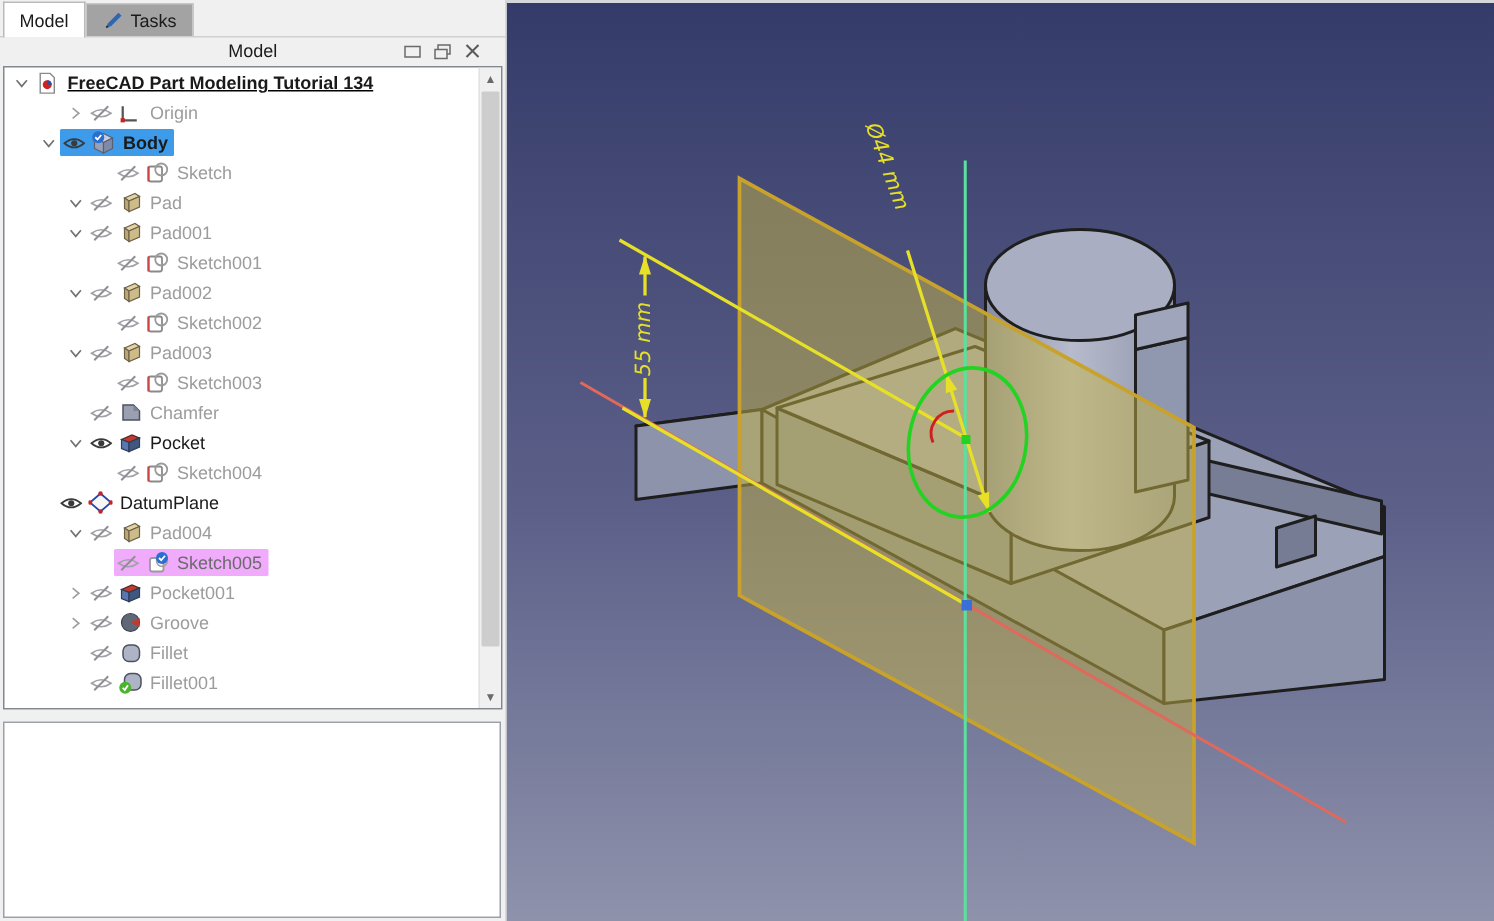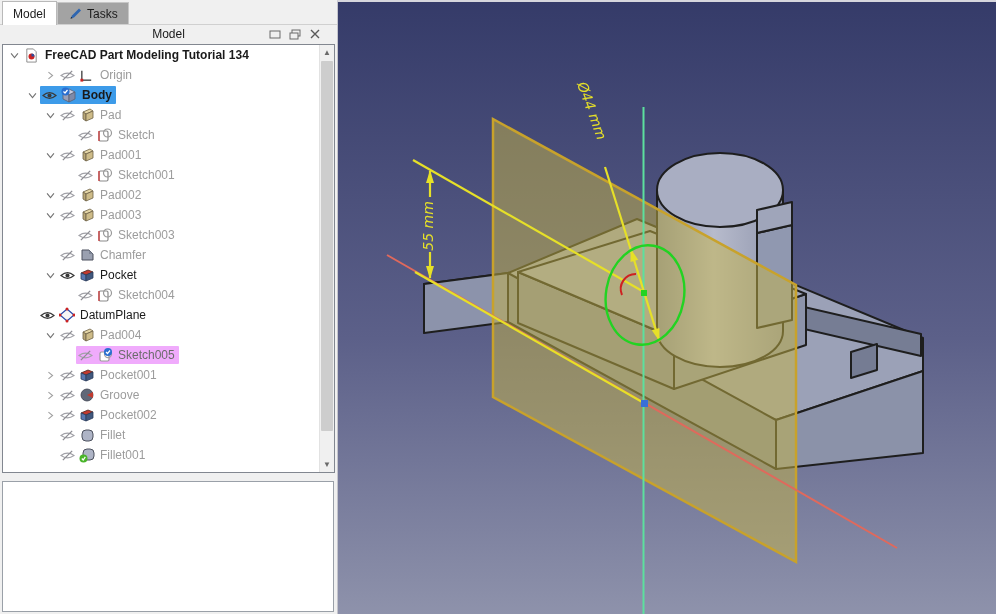--- a/index.html
+++ b/index.html
@@ -80,21 +80,21 @@
     </div>
     <div class="ph-btn" style="right:12px;">
       <svg width="16" height="15" viewBox="0 0 16 15">
           <path d="M4 3 L12 11 M12 3 L4 11" stroke="#5a5a5a" stroke-width="1.4"></path>
         </svg>
     </div>
   </div>
 
   <div class="tree-panel">
     <div class="tree-rows" id="tree-rows">
-        <div class="trow" style="padding-left: 4px;">
+        <div class="trow" style="padding-left: 4px; text-decoration: underline;">
           <span class="chev">
             <svg width="11" height="11" viewBox="0 0 16 16">
               <polyline points="3,5 8,11 13,5" fill="none" stroke="#727272" stroke-width="1.6"></polyline>
             </svg>
           </span>
           <span class="content">
             <span class="ticon">
               <svg width="15" height="15" viewBox="0 0 16 16">
                 <path d="M3,1 H10 L13,4 V15 H3 Z" fill="#fff" stroke="#8a8a8a"></path>
                 <circle cx="8" cy="9" r="3.2" fill="#cc2222"></circle>
@@ -147,20 +147,39 @@
                 <polygon points="14,5 8,8 8,15 14,12" fill="#7f8aa8" stroke="#5a5f72" stroke-width="0.8"></polygon>
                 <g transform="translate(0,0)">
                   <circle cx="4.5" cy="4.5" r="4" fill="#2a6fd0"></circle>
                   <polyline points="2.5,4.5 4,6 6.5,3" fill="none" stroke="#fff" stroke-width="1.2"></polyline>
                 </g>
               </svg>
             </span>
             <span class="lbl bold">Body</span>
           </span>
         </div>
+        <div class="trow" style="padding-left: 58px;">
+          <span class="chev"></span>
+          <span class="content">
+            <span class="eye">
+              <svg width="15" height="13" viewBox="0 0 16 14">
+                <path d="M1,7 Q8,2 15,7 Q8,12 1,7 Z" fill="none" stroke="#a2a2a8" stroke-width="1.2"></path>
+                <line x1="3" y1="12" x2="13" y2="2" stroke="#8e8e94" stroke-width="1.4"></line>
+              </svg>
+            </span>
+            <span class="ticon">
+              <svg width="16" height="16" viewBox="0 0 16 16">
+                <rect x="2" y="4" width="9" height="10" rx="1.5" fill="#fff" stroke="#8a8a8a" stroke-width="1.2"></rect>
+                <line x1="2" y1="4" x2="2" y2="14" stroke="#cc4444" stroke-width="1.4"></line>
+                <circle cx="10.5" cy="6" r="4" fill="none" stroke="#9a9a9a" stroke-width="1.2"></circle>
+              </svg>
+            </span>
+            <span class="lbl gray">Sketch</span>
+          </span>
+        </div>
         <div class="trow" style="padding-left: 40px;">
           <span class="chev">
             <svg width="11" height="11" viewBox="0 0 16 16">
               <polyline points="3,5 8,11 13,5" fill="none" stroke="#727272" stroke-width="1.6"></polyline>
             </svg>
           </span>
           <span class="content">
             <span class="eye">
               <svg width="15" height="13" viewBox="0 0 16 14">
                 <path d="M1,7 Q8,2 15,7 Q8,12 1,7 Z" fill="none" stroke="#a2a2a8" stroke-width="1.2"></path>
@@ -170,37 +189,60 @@
             <span class="ticon">
               <svg width="16" height="16" viewBox="0 0 16 16">
                 <polygon points="4,5 11,2 14,4 7,7" fill="#e3d4a4" stroke="#6e6248" stroke-width="0.8"></polygon>
                 <polygon points="4,5 7,7 7,14 4,12" fill="#b9a777" stroke="#6e6248" stroke-width="0.8"></polygon>
                 <polygon points="7,7 14,4 14,11 7,14" fill="#cdbb88" stroke="#6e6248" stroke-width="0.8"></polygon>
               </svg>
             </span>
             <span class="lbl gray">Pad</span>
           </span>
         </div>
+        <div class="trow" style="padding-left: 40px;">
+          <span class="chev">
+            <svg width="11" height="11" viewBox="0 0 16 16">
+              <polyline points="3,5 8,11 13,5" fill="none" stroke="#727272" stroke-width="1.6"></polyline>
+            </svg>
+          </span>
+          <span class="content">
+            <span class="eye">
+              <svg width="15" height="13" viewBox="0 0 16 14">
+                <path d="M1,7 Q8,2 15,7 Q8,12 1,7 Z" fill="none" stroke="#a2a2a8" stroke-width="1.2"></path>
+                <line x1="3" y1="12" x2="13" y2="2" stroke="#8e8e94" stroke-width="1.4"></line>
+              </svg>
+            </span>
+            <span class="ticon">
+              <svg width="16" height="16" viewBox="0 0 16 16">
+                <polygon points="4,5 11,2 14,4 7,7" fill="#e3d4a4" stroke="#6e6248" stroke-width="0.8"></polygon>
+                <polygon points="4,5 7,7 7,14 4,12" fill="#b9a777" stroke="#6e6248" stroke-width="0.8"></polygon>
+                <polygon points="7,7 14,4 14,11 7,14" fill="#cdbb88" stroke="#6e6248" stroke-width="0.8"></polygon>
+              </svg>
+            </span>
+            <span class="lbl gray">Pad001</span>
+          </span>
+        </div>
         <div class="trow" style="padding-left: 58px;">
           <span class="chev"></span>
           <span class="content">
             <span class="eye">
               <svg width="15" height="13" viewBox="0 0 16 14">
                 <path d="M1,7 Q8,2 15,7 Q8,12 1,7 Z" fill="none" stroke="#a2a2a8" stroke-width="1.2"></path>
                 <line x1="3" y1="12" x2="13" y2="2" stroke="#8e8e94" stroke-width="1.4"></line>
               </svg>
             </span>
             <span class="ticon">
               <svg width="16" height="16" viewBox="0 0 16 16">
                 <rect x="2" y="4" width="9" height="10" rx="1.5" fill="#fff" stroke="#8a8a8a" stroke-width="1.2"></rect>
                 <line x1="2" y1="4" x2="2" y2="14" stroke="#cc4444" stroke-width="1.4"></line>
                 <circle cx="10.5" cy="6" r="4" fill="none" stroke="#9a9a9a" stroke-width="1.2"></circle>
               </svg>
             </span>
-            <span class="lbl gray">Sketch</span>
+            <span class="lbl gray">Sketch001</span>
           </span>
         </div>
         <div class="trow" style="padding-left: 40px;">
           <span class="chev">
             <svg width="11" height="11" viewBox="0 0 16 16">
               <polyline points="3,5 8,11 13,5" fill="none" stroke="#727272" stroke-width="1.6"></polyline>
             </svg>
           </span>
           <span class="content">
             <span class="eye">
@@ -209,63 +251,40 @@
                 <line x1="3" y1="12" x2="13" y2="2" stroke="#8e8e94" stroke-width="1.4"></line>
               </svg>
             </span>
             <span class="ticon">
               <svg width="16" height="16" viewBox="0 0 16 16">
                 <polygon points="4,5 11,2 14,4 7,7" fill="#e3d4a4" stroke="#6e6248" stroke-width="0.8"></polygon>
                 <polygon points="4,5 7,7 7,14 4,12" fill="#b9a777" stroke="#6e6248" stroke-width="0.8"></polygon>
                 <polygon points="7,7 14,4 14,11 7,14" fill="#cdbb88" stroke="#6e6248" stroke-width="0.8"></polygon>
               </svg>
             </span>
-            <span class="lbl gray">Pad001</span>
+            <span class="lbl gray">Pad002</span>
           </span>
         </div>
         <div class="trow" style="padding-left: 58px;">
           <span class="chev"></span>
           <span class="content">
             <span class="eye">
               <svg width="15" height="13" viewBox="0 0 16 14">
                 <path d="M1,7 Q8,2 15,7 Q8,12 1,7 Z" fill="none" stroke="#a2a2a8" stroke-width="1.2"></path>
                 <line x1="3" y1="12" x2="13" y2="2" stroke="#8e8e94" stroke-width="1.4"></line>
               </svg>
             </span>
             <span class="ticon">
               <svg width="16" height="16" viewBox="0 0 16 16">
                 <rect x="2" y="4" width="9" height="10" rx="1.5" fill="#fff" stroke="#8a8a8a" stroke-width="1.2"></rect>
                 <line x1="2" y1="4" x2="2" y2="14" stroke="#cc4444" stroke-width="1.4"></line>
                 <circle cx="10.5" cy="6" r="4" fill="none" stroke="#9a9a9a" stroke-width="1.2"></circle>
               </svg>
             </span>
-            <span class="lbl gray">Sketch001</span>
-          </span>
-        </div>
-        <div class="trow" style="padding-left: 40px;">
-          <span class="chev">
-            <svg width="11" height="11" viewBox="0 0 16 16">
-              <polyline points="3,5 8,11 13,5" fill="none" stroke="#727272" stroke-width="1.6"></polyline>
-            </svg>
-          </span>
-          <span class="content">
-            <span class="eye">
-              <svg width="15" height="13" viewBox="0 0 16 14">
-                <path d="M1,7 Q8,2 15,7 Q8,12 1,7 Z" fill="none" stroke="#a2a2a8" stroke-width="1.2"></path>
-                <line x1="3" y1="12" x2="13" y2="2" stroke="#8e8e94" stroke-width="1.4"></line>
-              </svg>
-            </span>
-            <span class="ticon">
-              <svg width="16" height="16" viewBox="0 0 16 16">
-                <polygon points="4,5 11,2 14,4 7,7" fill="#e3d4a4" stroke="#6e6248" stroke-width="0.8"></polygon>
-                <polygon points="4,5 7,7 7,14 4,12" fill="#b9a777" stroke="#6e6248" stroke-width="0.8"></polygon>
-                <polygon points="7,7 14,4 14,11 7,14" fill="#cdbb88" stroke="#6e6248" stroke-width="0.8"></polygon>
-              </svg>
-            </span>
-            <span class="lbl gray">Pad002</span>
+            <span class="lbl gray">Sketch002</span>
           </span>
         </div>
         <div class="trow" style="padding-left: 40px;">
           <span class="chev">
             <svg width="11" height="11" viewBox="0 0 16 16">
               <polyline points="3,5 8,11 13,5" fill="none" stroke="#727272" stroke-width="1.6"></polyline>
             </svg>
           </span>
           <span class="content">
             <span class="eye">
@@ -465,43 +484,20 @@
                 <line x1="3" y1="12" x2="13" y2="2" stroke="#8e8e94" stroke-width="1.4"></line>
               </svg>
             </span>
             <span class="ticon">
               <svg width="16" height="16" viewBox="0 0 16 16">
                 <circle cx="8" cy="8" r="6" fill="#606878" stroke="#3a3f4c" stroke-width="0.8"></circle>
                 <polygon points="8,8 14,5 14,11" fill="#c23a2e"></polygon>
               </svg>
             </span>
             <span class="lbl gray">Groove</span>
-          </span>
-        </div>
-        <div class="trow" style="padding-left: 40px;">
-          <span class="chev">
-            <svg width="11" height="11" viewBox="0 0 16 16">
-              <polyline points="5,3 11,8 5,13" fill="none" stroke="#a0a0a0" stroke-width="1.6"></polyline>
-            </svg>
-          </span>
-          <span class="content">
-            <span class="eye">
-              <svg width="15" height="13" viewBox="0 0 16 14">
-                <path d="M1,7 Q8,2 15,7 Q8,12 1,7 Z" fill="none" stroke="#a2a2a8" stroke-width="1.2"></path>
-                <line x1="3" y1="12" x2="13" y2="2" stroke="#8e8e94" stroke-width="1.4"></line>
-              </svg>
-            </span>
-            <span class="ticon">
-              <svg width="16" height="16" viewBox="0 0 16 16">
-                <polygon points="2,6 9,3 14,5 7,8" fill="#c23a2e" stroke="#4a2420" stroke-width="0.8"></polygon>
-                <polygon points="2,6 7,8 7,14 2,12" fill="#5878b0" stroke="#2c3c5c" stroke-width="0.8"></polygon>
-                <polygon points="7,8 14,5 14,11 7,14" fill="#40587e" stroke="#2c3c5c" stroke-width="0.8"></polygon>
-              </svg>
-            </span>
-            <span class="lbl gray">Pocket002</span>
           </span>
         </div>
         <div class="trow" style="padding-left: 40px;">
           <span class="chev"></span>
           <span class="content">
             <span class="eye">
               <svg width="15" height="13" viewBox="0 0 16 14">
                 <path d="M1,7 Q8,2 15,7 Q8,12 1,7 Z" fill="none" stroke="#a2a2a8" stroke-width="1.2"></path>
                 <line x1="3" y1="12" x2="13" y2="2" stroke="#8e8e94" stroke-width="1.4"></line>
               </svg>

